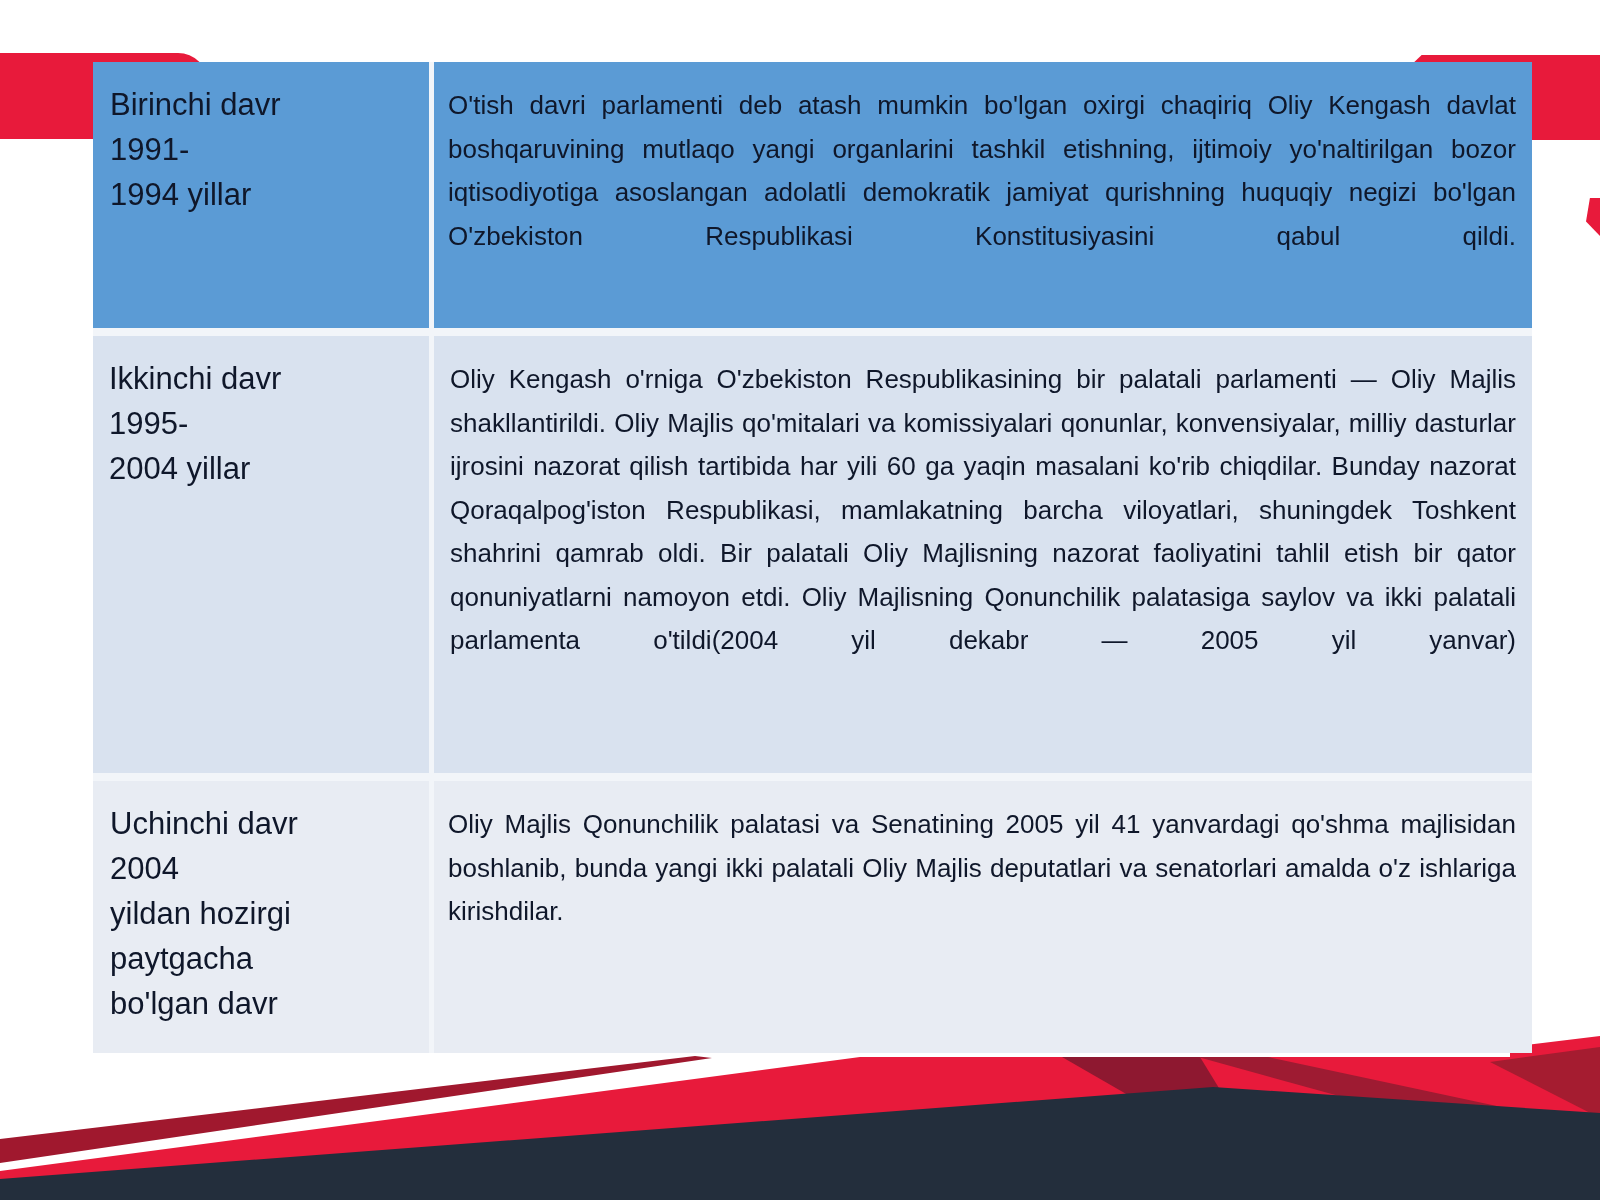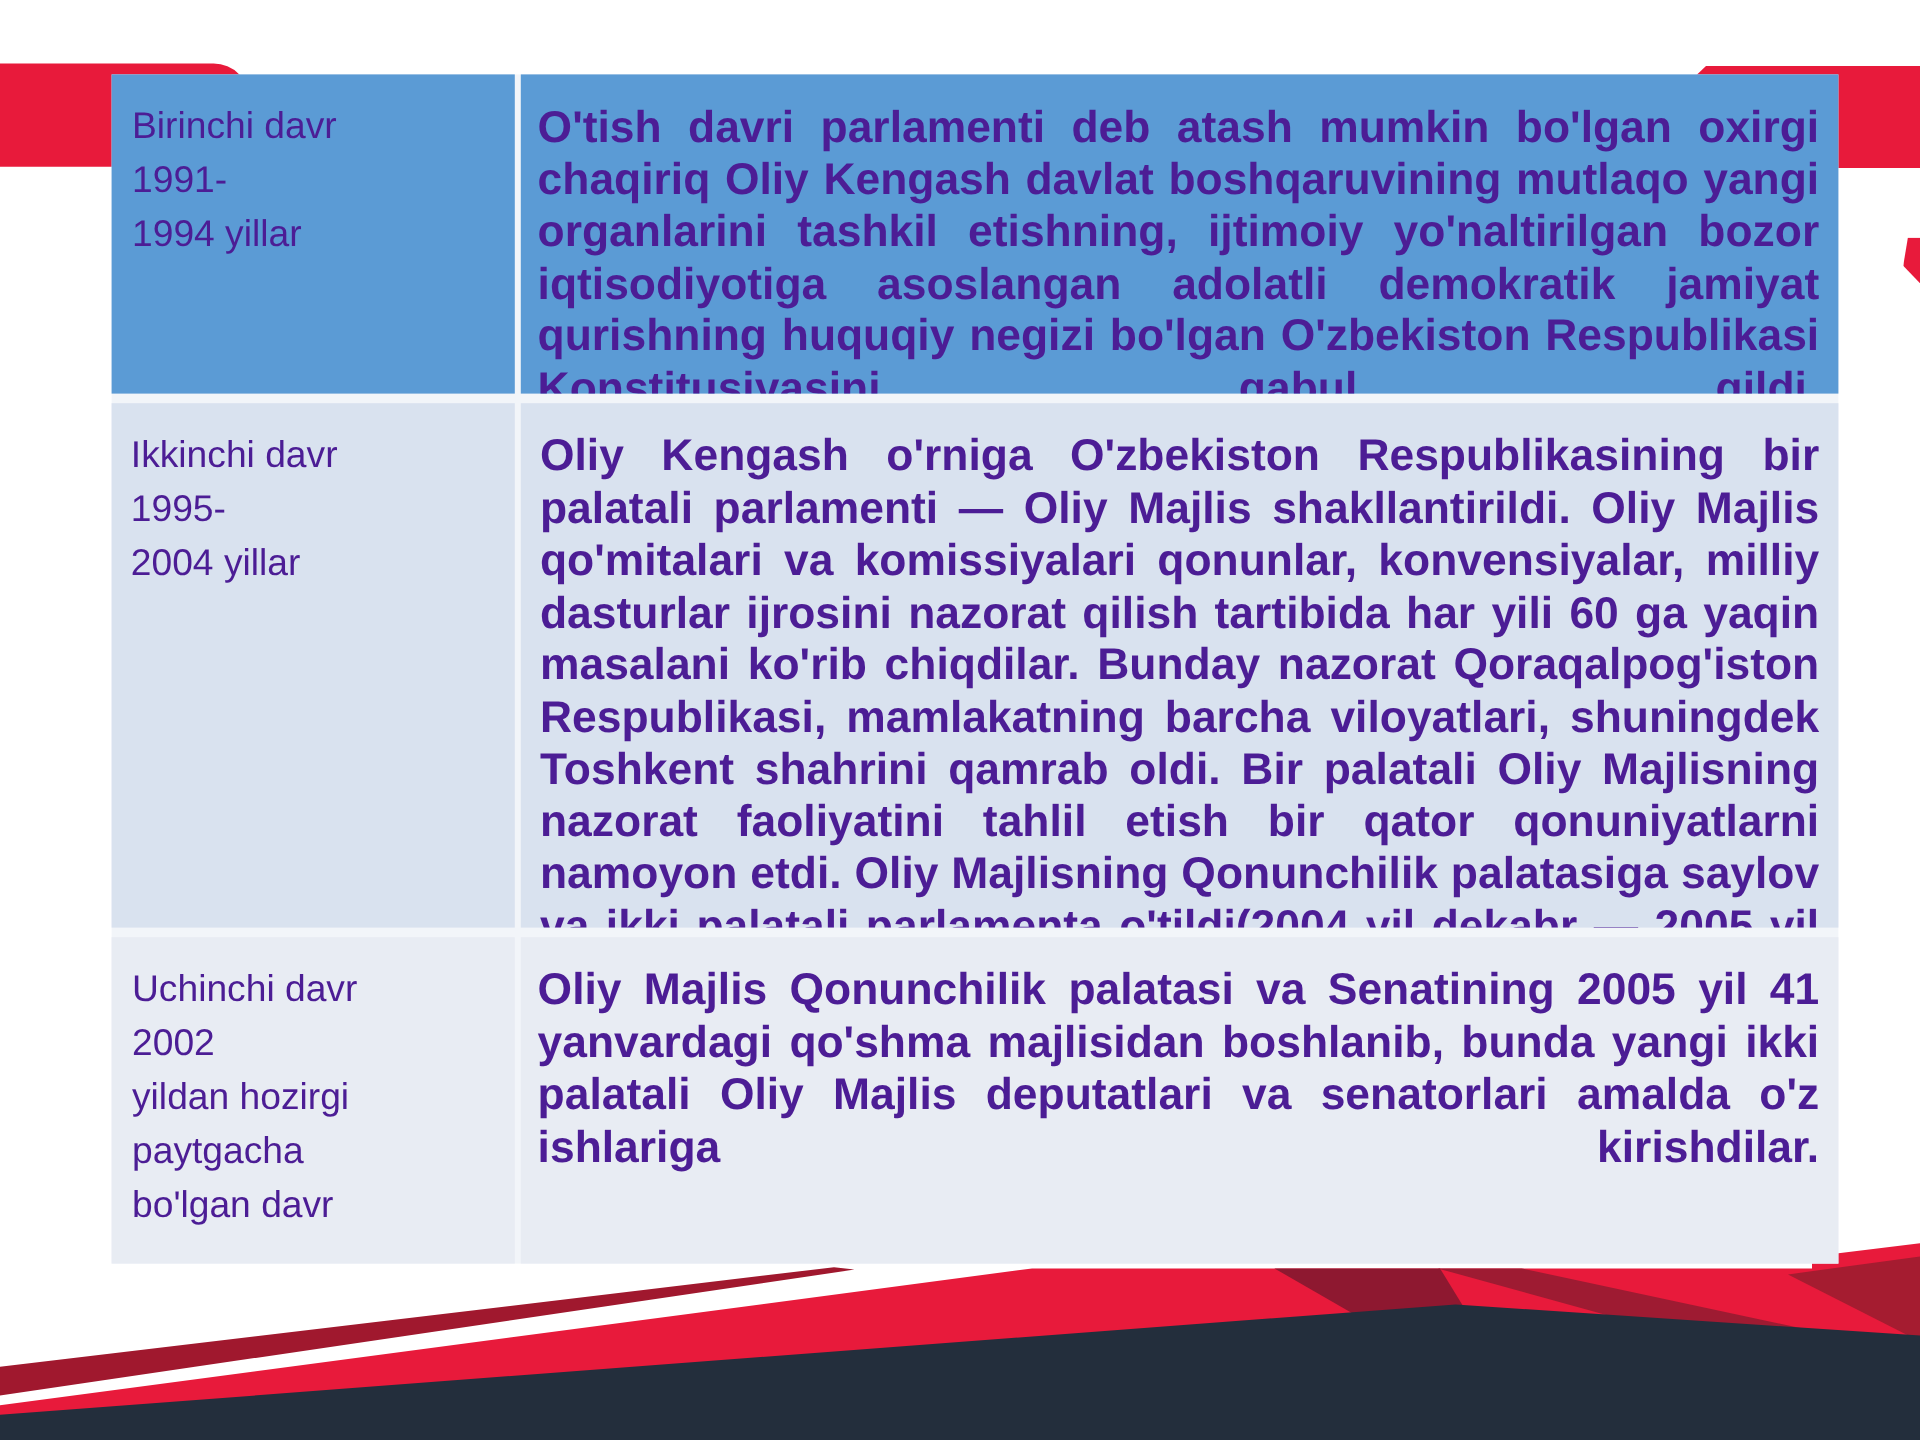--- a/index.html
+++ b/index.html
@@ -30,34 +30,33 @@
     position:absolute;left:93px;top:62px;width:1439px;height:991px;z-index:2;
     display:grid;
     grid-template-columns:336px 1fr;
     grid-template-rows:266px 437px 272px;
     gap:8px 5px;
     background:#F2F5F9;
     box-sizing:border-box;
   }
   .cell{
     box-sizing:border-box;
-    color:#4c1d95;
+    color:#0f172a;
     overflow:hidden;
   }
   .cell-label{
     font-size:31px;line-height:45px;
     padding:20px 8px 8px 17px;
     white-space:pre-line;
   }
   .cell-body{
-    font-size:37px;line-height:43.5px;
+    font-size:26px;line-height:43.5px;
     padding:22px 16px 12px 14px;
     text-align:justify;
     text-align-last:justify;
-    font-weight:bold;
   }
   .row1{background:#5B9BD5;}
   .row2{background:#D9E2EF;padding-left:16px;}
   .row3{background:#E8ECF3;}
 </style>
 </head>
 <body>
 
 <div class="top-band-left"></div>
 <div class="top-band-right"></div>
@@ -77,18 +76,18 @@
 1991-
 1994 yillar</div>
   <div class="cell cell-body row1">O'tish davri parlamenti deb atash mumkin bo'lgan oxirgi chaqiriq Oliy Kengash davlat boshqaruvining mutlaqo yangi organlarini tashkil etishning, ijtimoiy yo'naltirilgan bozor iqtisodiyotiga asoslangan adolatli demokratik jamiyat qurishning huquqiy negizi bo'lgan O'zbekiston Respublikasi Konstitusiyasini qabul qildi.</div>
 
   <div class="cell cell-label row2">Ikkinchi davr
 1995-
 2004 yillar</div>
   <div class="cell cell-body row2">Oliy Kengash o'rniga O'zbekiston Respublikasining bir palatali parlamenti — Oliy Majlis shakllantirildi. Oliy Majlis qo'mitalari va komissiyalari qonunlar, konvensiyalar, milliy dasturlar ijrosini nazorat qilish tartibida har yili 60 ga yaqin masalani ko'rib chiqdilar. Bunday nazorat Qoraqalpog'iston Respublikasi, mamlakatning barcha viloyatlari, shuningdek Toshkent shahrini qamrab oldi. Bir palatali Oliy Majlisning nazorat faoliyatini tahlil etish bir qator qonuniyatlarni namoyon etdi. Oliy Majlisning Qonunchilik palatasiga saylov va ikki palatali parlamenta o'tildi(2004 yil dekabr — 2005 yil yanvar)</div>
 
   <div class="cell cell-label row3">Uchinchi davr
-2002
+2004
 yildan hozirgi
 paytgacha
 bo'lgan davr</div>
   <div class="cell cell-body row3">Oliy Majlis Qonunchilik palatasi va Senatining 2005 yil 41 yanvardagi qo'shma majlisidan boshlanib, bunda yangi ikki palatali Oliy Majlis deputatlari va senatorlari amalda o'z ishlariga kirishdilar.</div>
 </div>
 
 </body></html>

